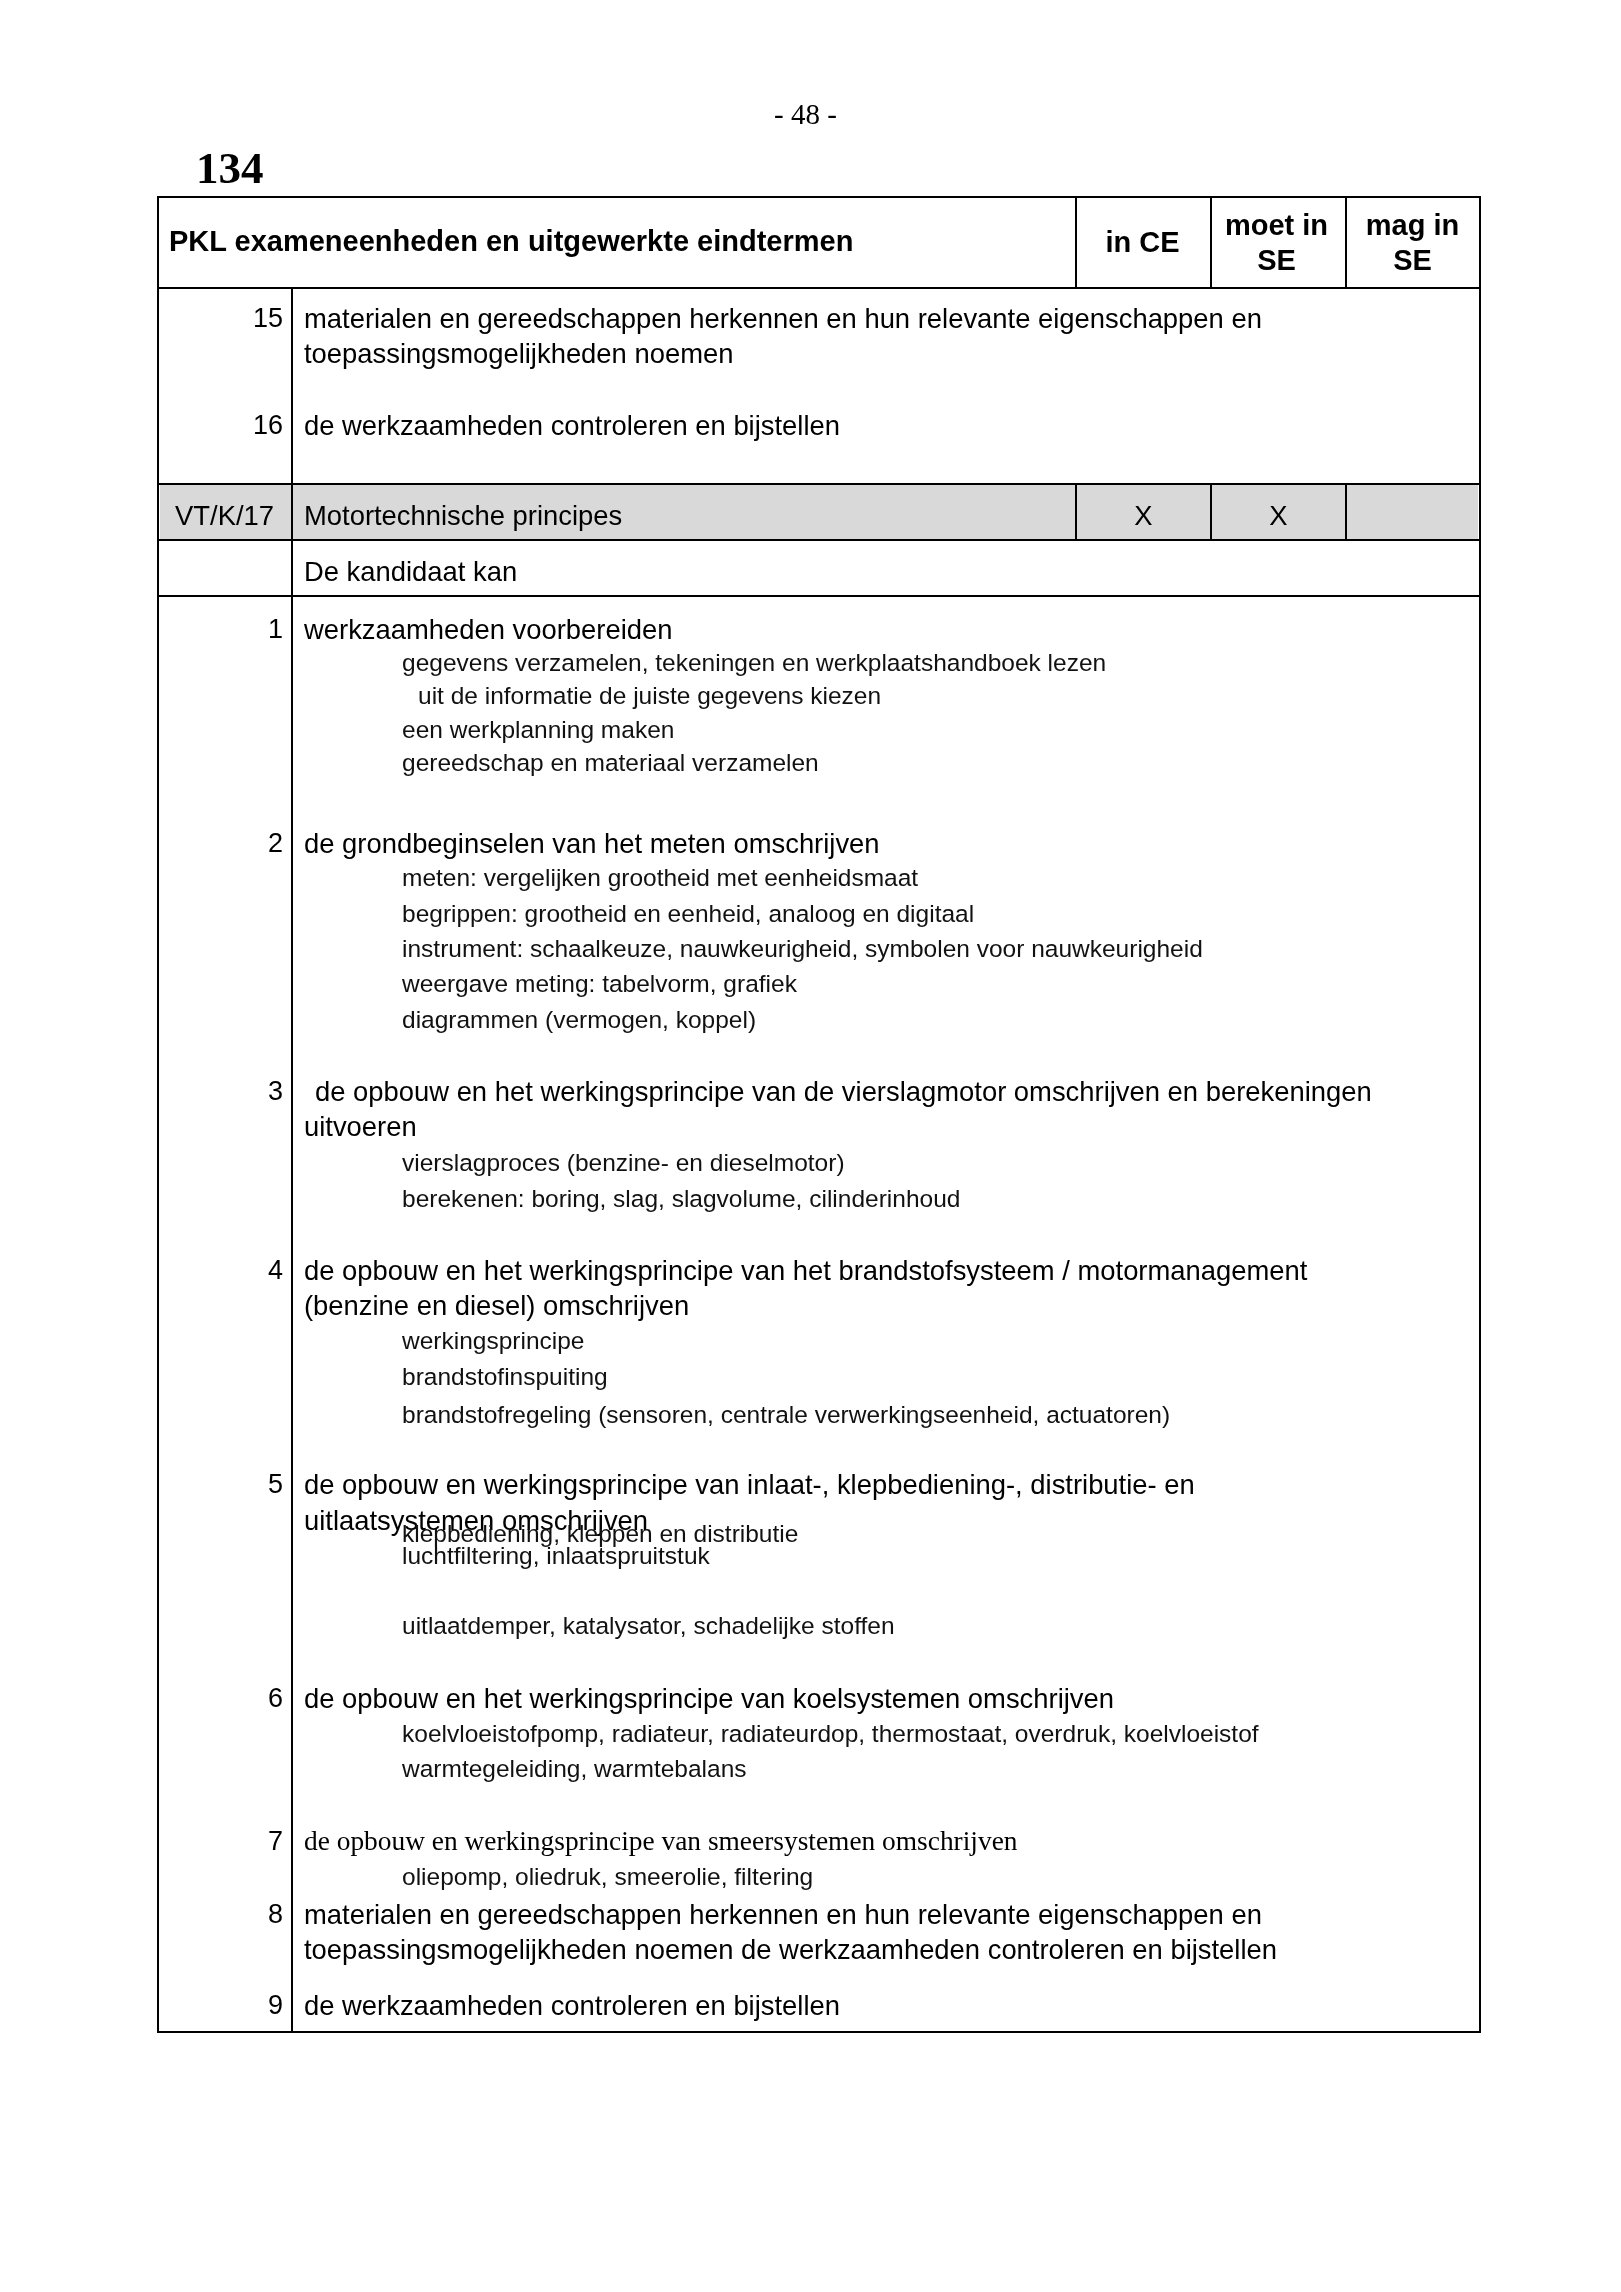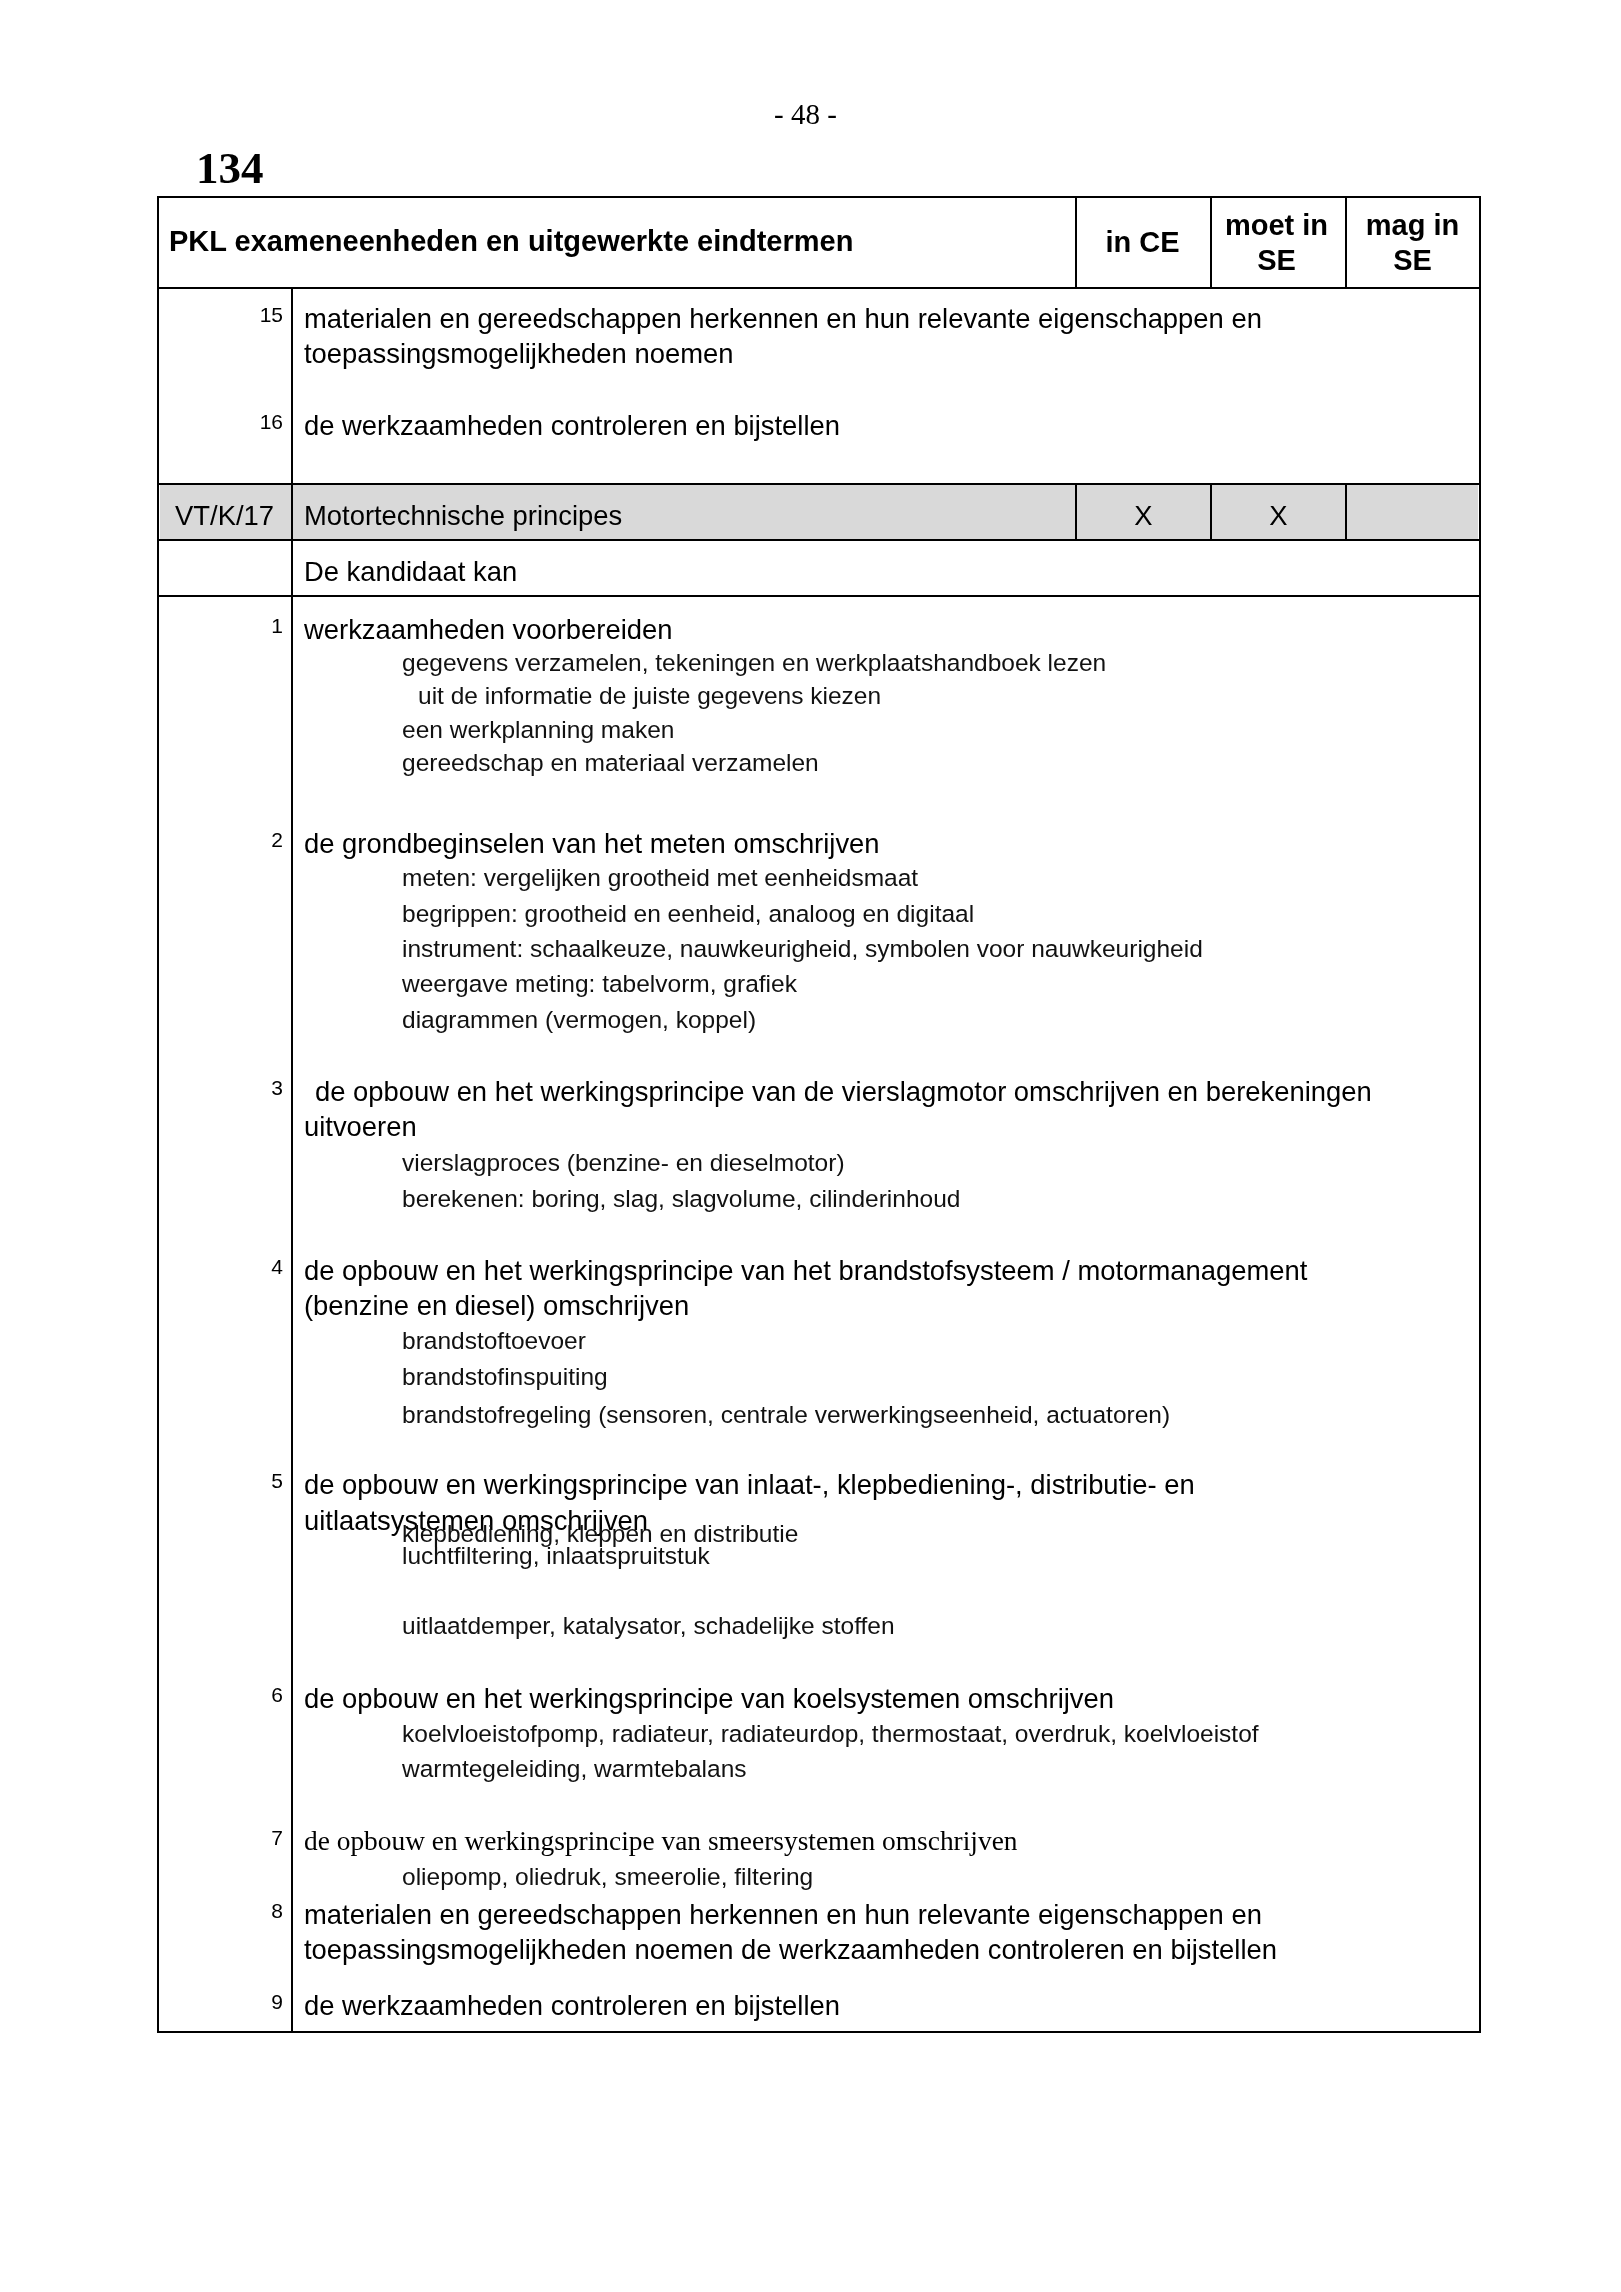--- a/index.html
+++ b/index.html
@@ -10,21 +10,21 @@
   .page-mid { left: 774px; top: 98px; font-family: "Liberation Serif", serif; font-size: 29px; }
   .tbl { position: absolute; left: 157px; top: 196px; width: 1324px; height: 1837px;
          border: 2.9px solid #000; box-sizing: border-box; }
   .hline { position: absolute; height: 0; border-top: 2.9px solid #000; }
   .vline { position: absolute; width: 0; border-left: 2px solid #000; }
   .gray { position: absolute; background: #d9d9d9; }
   .hdr { font-weight: bold; font-size: 29px; }
   .hdr-c { text-align: center; width: 131px; line-height: 35px; white-space: normal; }
   .txt { font-size: 27.4px; }
   .sub { font-size: 24.5px; color: #111; }
-  .num { font-size: 21px; text-align: right; width: 118px; left: 165px; }
+  .num { font-size: 27px; text-align: right; width: 118px; left: 165px; }
   .dash { font-size: 24.5px; left: 348px; }
   .subtxt { left: 402px; }
   .x { font-size: 27.4px; text-align: center; width: 133px; }
 </style>
 </head>
 <body>
 
 <div class="abs page-num">134</div>
 <div class="abs page-mid">- 48 -</div>
 
@@ -91,21 +91,21 @@
     <div class="abs txt" style="left: 304px; top: 1076px; margin-left: 11px;">de opbouw en het werkingsprincipe van de vierslagmotor omschrijven en berekeningen</div>
     <div class="abs txt" style="left: 304px; top: 1111px;">uitvoeren</div>
     <div class="abs dash" style="top: 1149px;"></div>
     <div class="abs sub subtxt" style="top: 1149px;">vierslagproces (benzine- en dieselmotor)</div>
     <div class="abs dash" style="top: 1185px;"></div>
     <div class="abs sub subtxt" style="top: 1185px;">berekenen: boring, slag, slagvolume, cilinderinhoud</div>
     <div class="abs num" style="top: 1255px;">4</div>
     <div class="abs txt" style="left: 304px; top: 1255px;">de opbouw en het werkingsprincipe van het brandstofsysteem / motormanagement</div>
     <div class="abs txt" style="left: 304px; top: 1290px;">(benzine en diesel) omschrijven</div>
     <div class="abs dash" style="top: 1327px;"></div>
-    <div class="abs sub subtxt" style="top: 1327px;">brandstoftoevoer</div>
+    <div class="abs sub subtxt" style="top: 1327px;">werkingsprincipe</div>
     <div class="abs dash" style="top: 1363px;"></div>
     <div class="abs sub subtxt" style="top: 1363px;">brandstofinspuiting</div>
     <div class="abs dash" style="top: 1401px;"></div>
     <div class="abs sub subtxt" style="top: 1401px;">brandstofregeling (sensoren, centrale verwerkingseenheid, actuatoren)</div>
     <div class="abs num" style="top: 1469px;">5</div>
     <div class="abs txt" style="left: 304px; top: 1469px;">de opbouw en werkingsprincipe van inlaat-, klepbediening-, distributie- en</div>
     <div class="abs txt" style="left: 304px; top: 1505px;">uitlaatsystemen omschrijven</div>
     <div class="abs dash" style="top: 1542px;"></div>
     <div class="abs sub subtxt" style="top: 1542px;">luchtfiltering, inlaatspruitstuk</div>
     <div class="abs dash" style="top: 1577px;"></div>

